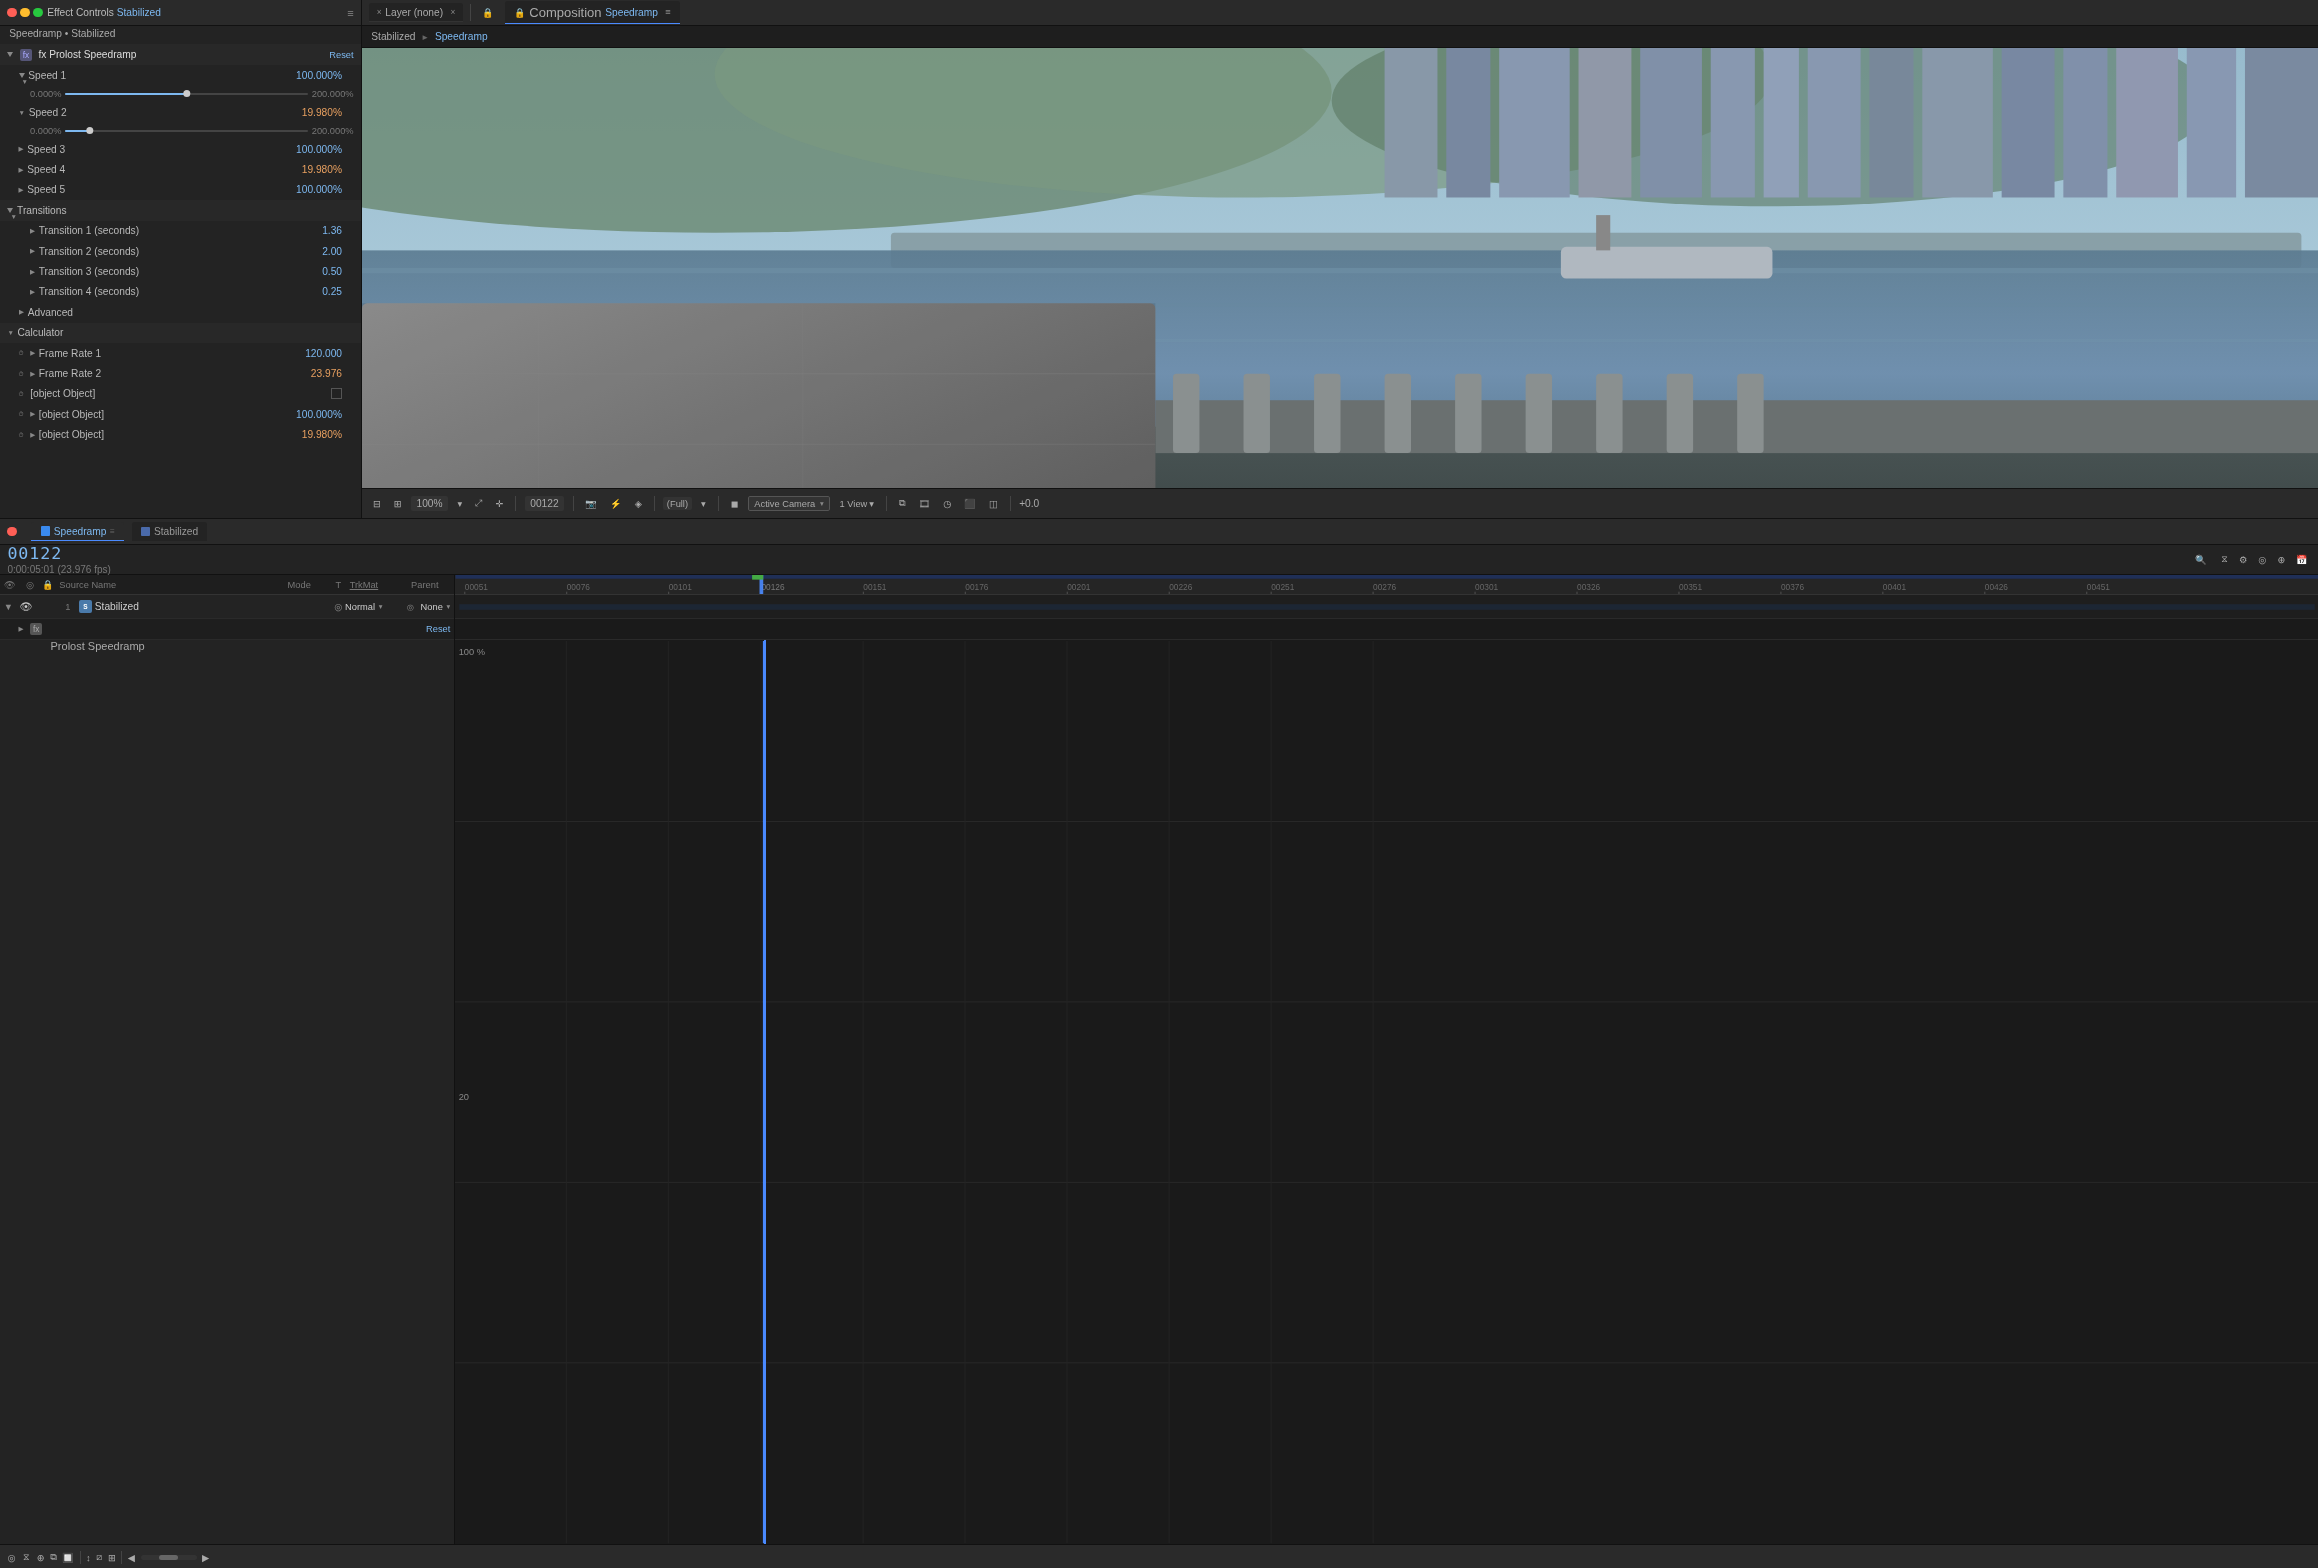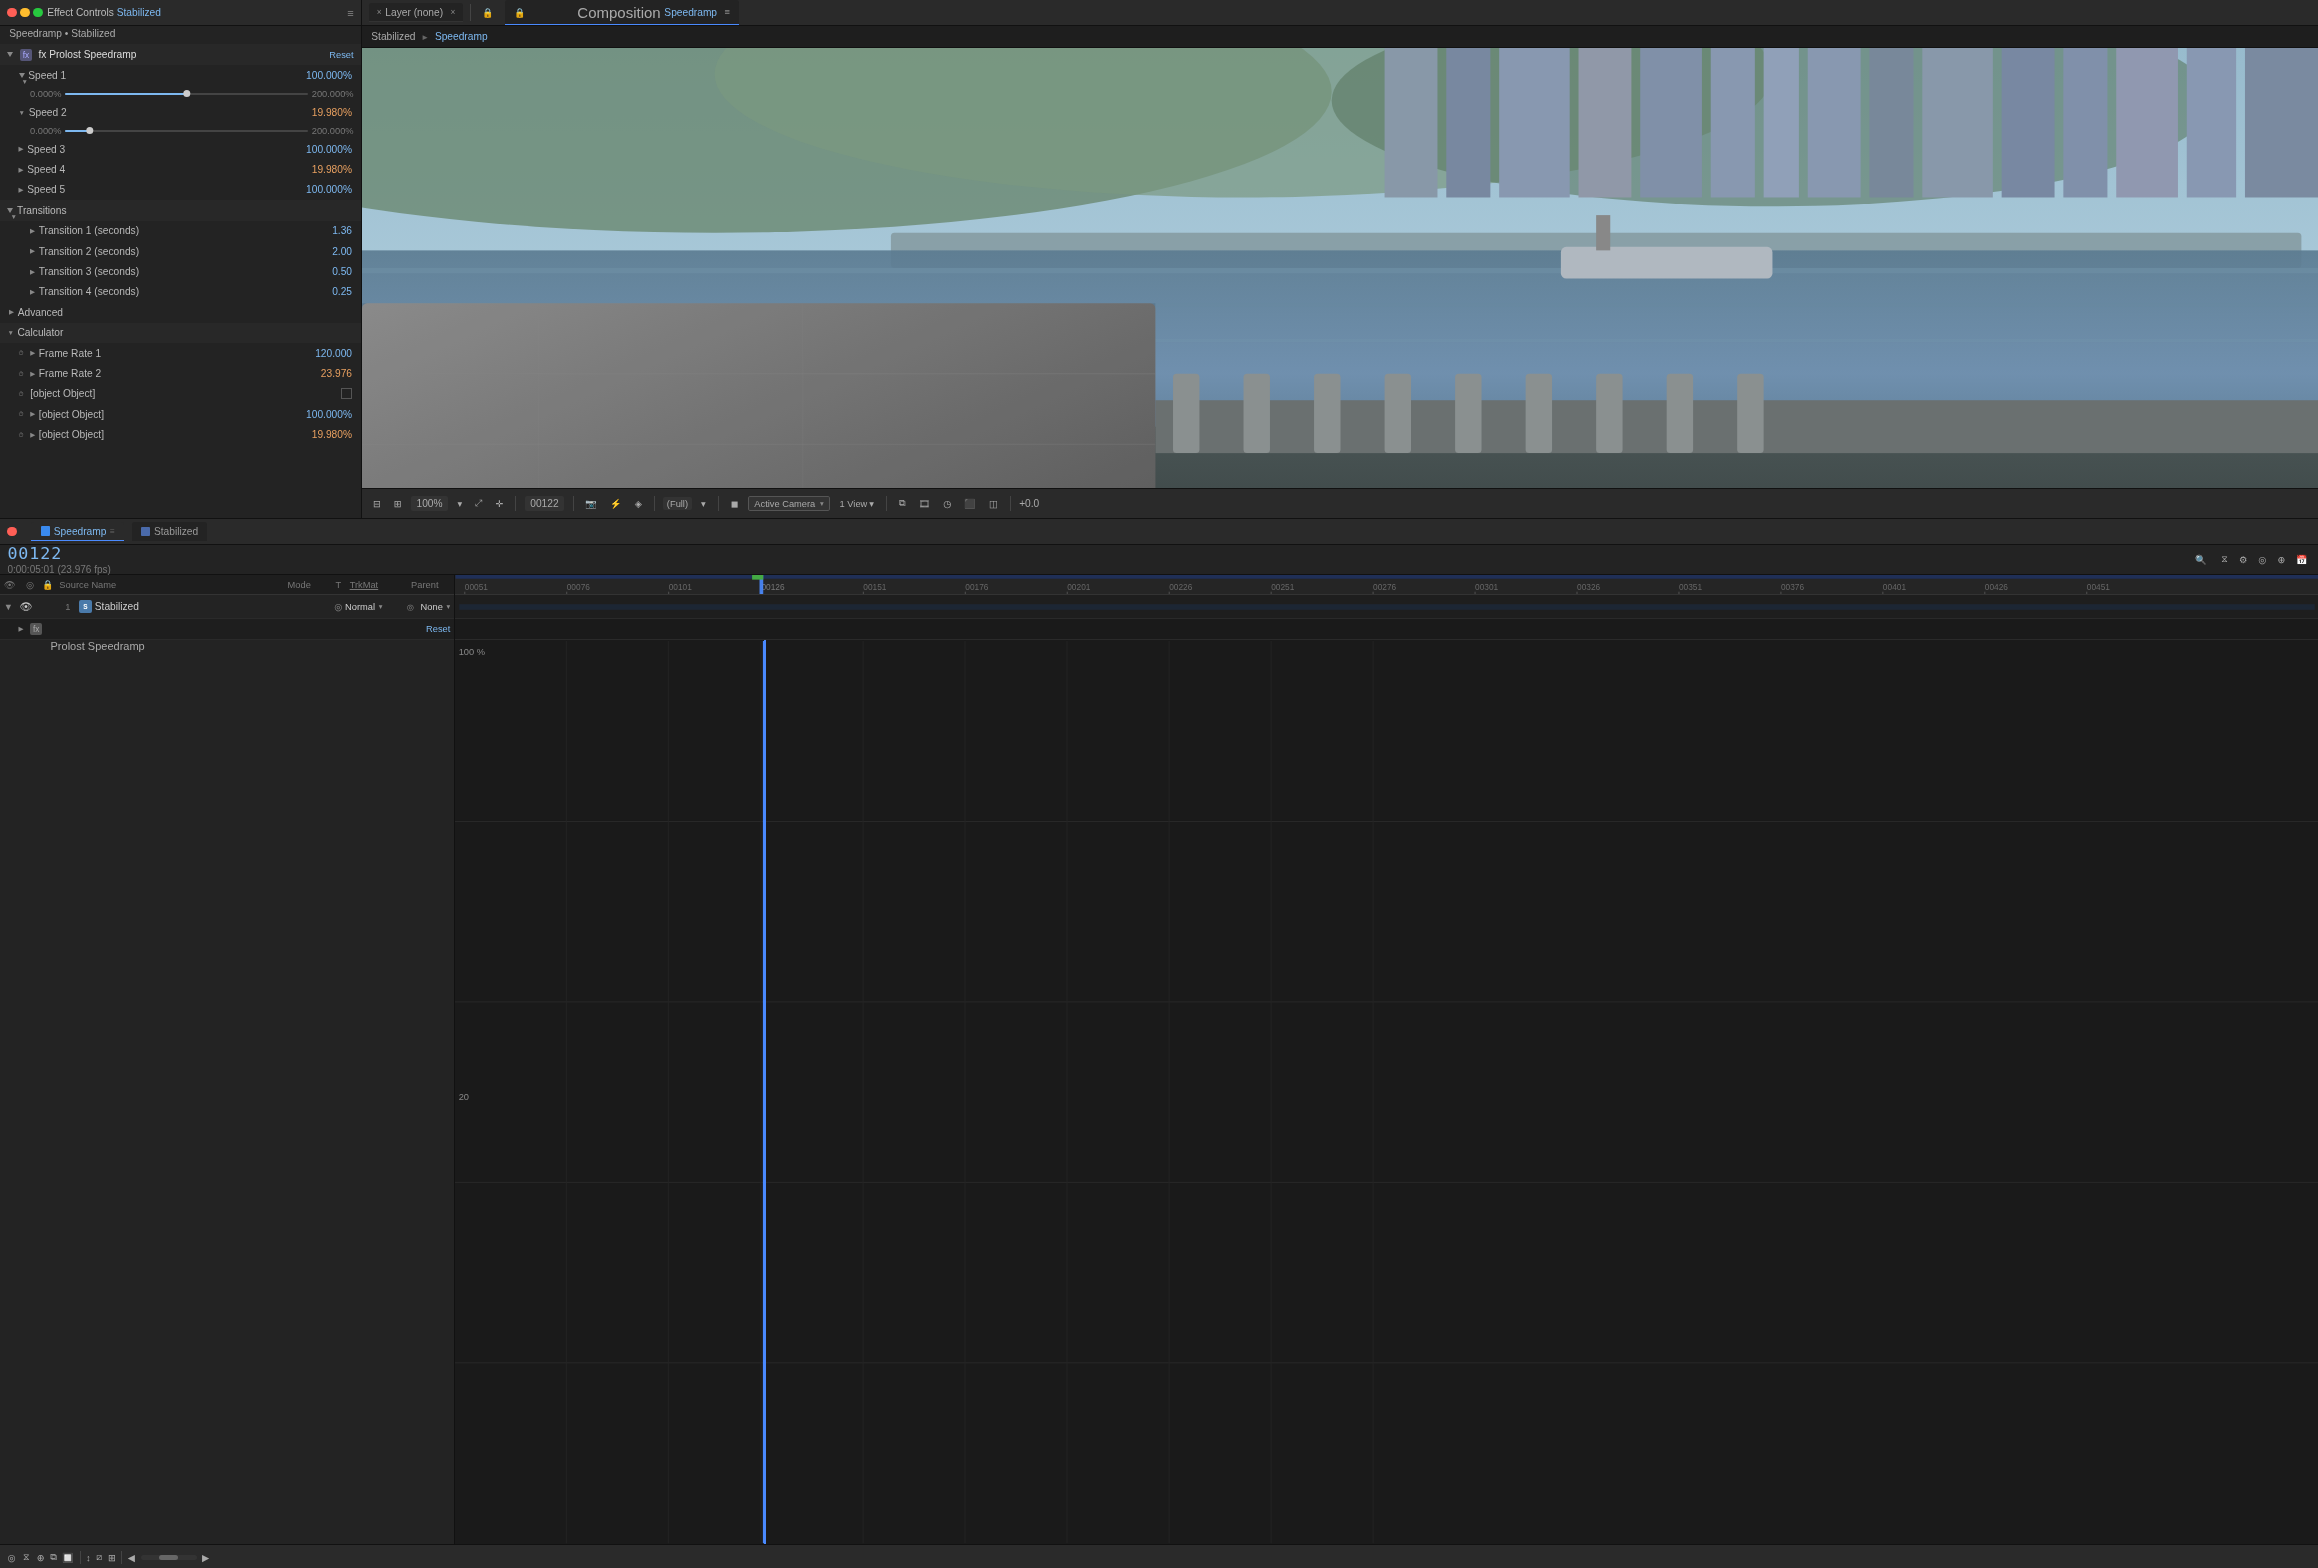--- a/index.html
+++ b/index.html
@@ -66,21 +66,21 @@
     }
     .effect-label {
       font-size: 10.2px;
       color: #aaa;
       padding: 1.9px 9.3px;
     }
     .effect-row {
       display: flex;
       align-items: center;
       height: 20.4px;
-      padding: 0 9px;
+      padding: 0 19px;
       position: relative;
       justify-content: center;
     }
     .effect-row-indent1 { padding-left: 18.6px; }
     .effect-row-indent2 { padding-left: 30px; }
     .effect-row-label {
       flex: 1;
       font-size: 10.2px;
       color: #b8b8b8;
       display: flex;
@@ -617,21 +617,21 @@
         <div style="display:flex;align-items:center;gap:3.7px;border-bottom:0.9px solid #333;padding:3.7px 7.4px;background:#232323;border-radius:2.8px 2.8px 0 0;">
           <span style="font-size:8.3px;color:#888;cursor:pointer;">×</span>
           <span style="font-size:10.2px;color:#aaa;text-align:right;">Layer (none)</span>
           <span style="font-size:8.3px;color:#888;cursor:pointer;margin-left:3.7px;">×</span>
         </div>
         <div style="width:0.9px;height:16.7px;background:#444;"></div>
 
         <span style="font-size:9.3px;color:#888;margin:0 3.7px;">🔒</span>
         <div style="background:#232323;border-radius:2.8px 2.8px 0 0;padding:3.7px 9.3px;display:flex;align-items:center;gap:3.7px;border-bottom:1.9px solid #4a8aff;">
           <span style="font-size:9.3px;color:#888;cursor:pointer;">🔒</span>
-          <span style="font-size:15px;color:#aaa;margin-left:48px;">Composition</span>
+          <span style="font-size:13px;color:#aaa;">Composition</span>
           <span style="font-size:10.2px;color:#7db8f0;">Speedramp</span>
           <span style="font-size:9.3px;color:#888;cursor:pointer;margin-left:3.7px;">≡</span>
         </div>
         <div style="flex:1;"></div>
       </div>
 
       <div style="display:flex;align-items:center;height:22px;background:#1e1e1e;border-bottom:0.9px solid #111;padding:0 9.3px;gap:5.6px;">
         <span style="font-size:10.2px;color:#aaa;">Stabilized</span>
         <span style="font-size:8.3px;color:#666;">►</span>
         <span style="font-size:10.2px;color:#7db8f0;">Speedramp</span>

